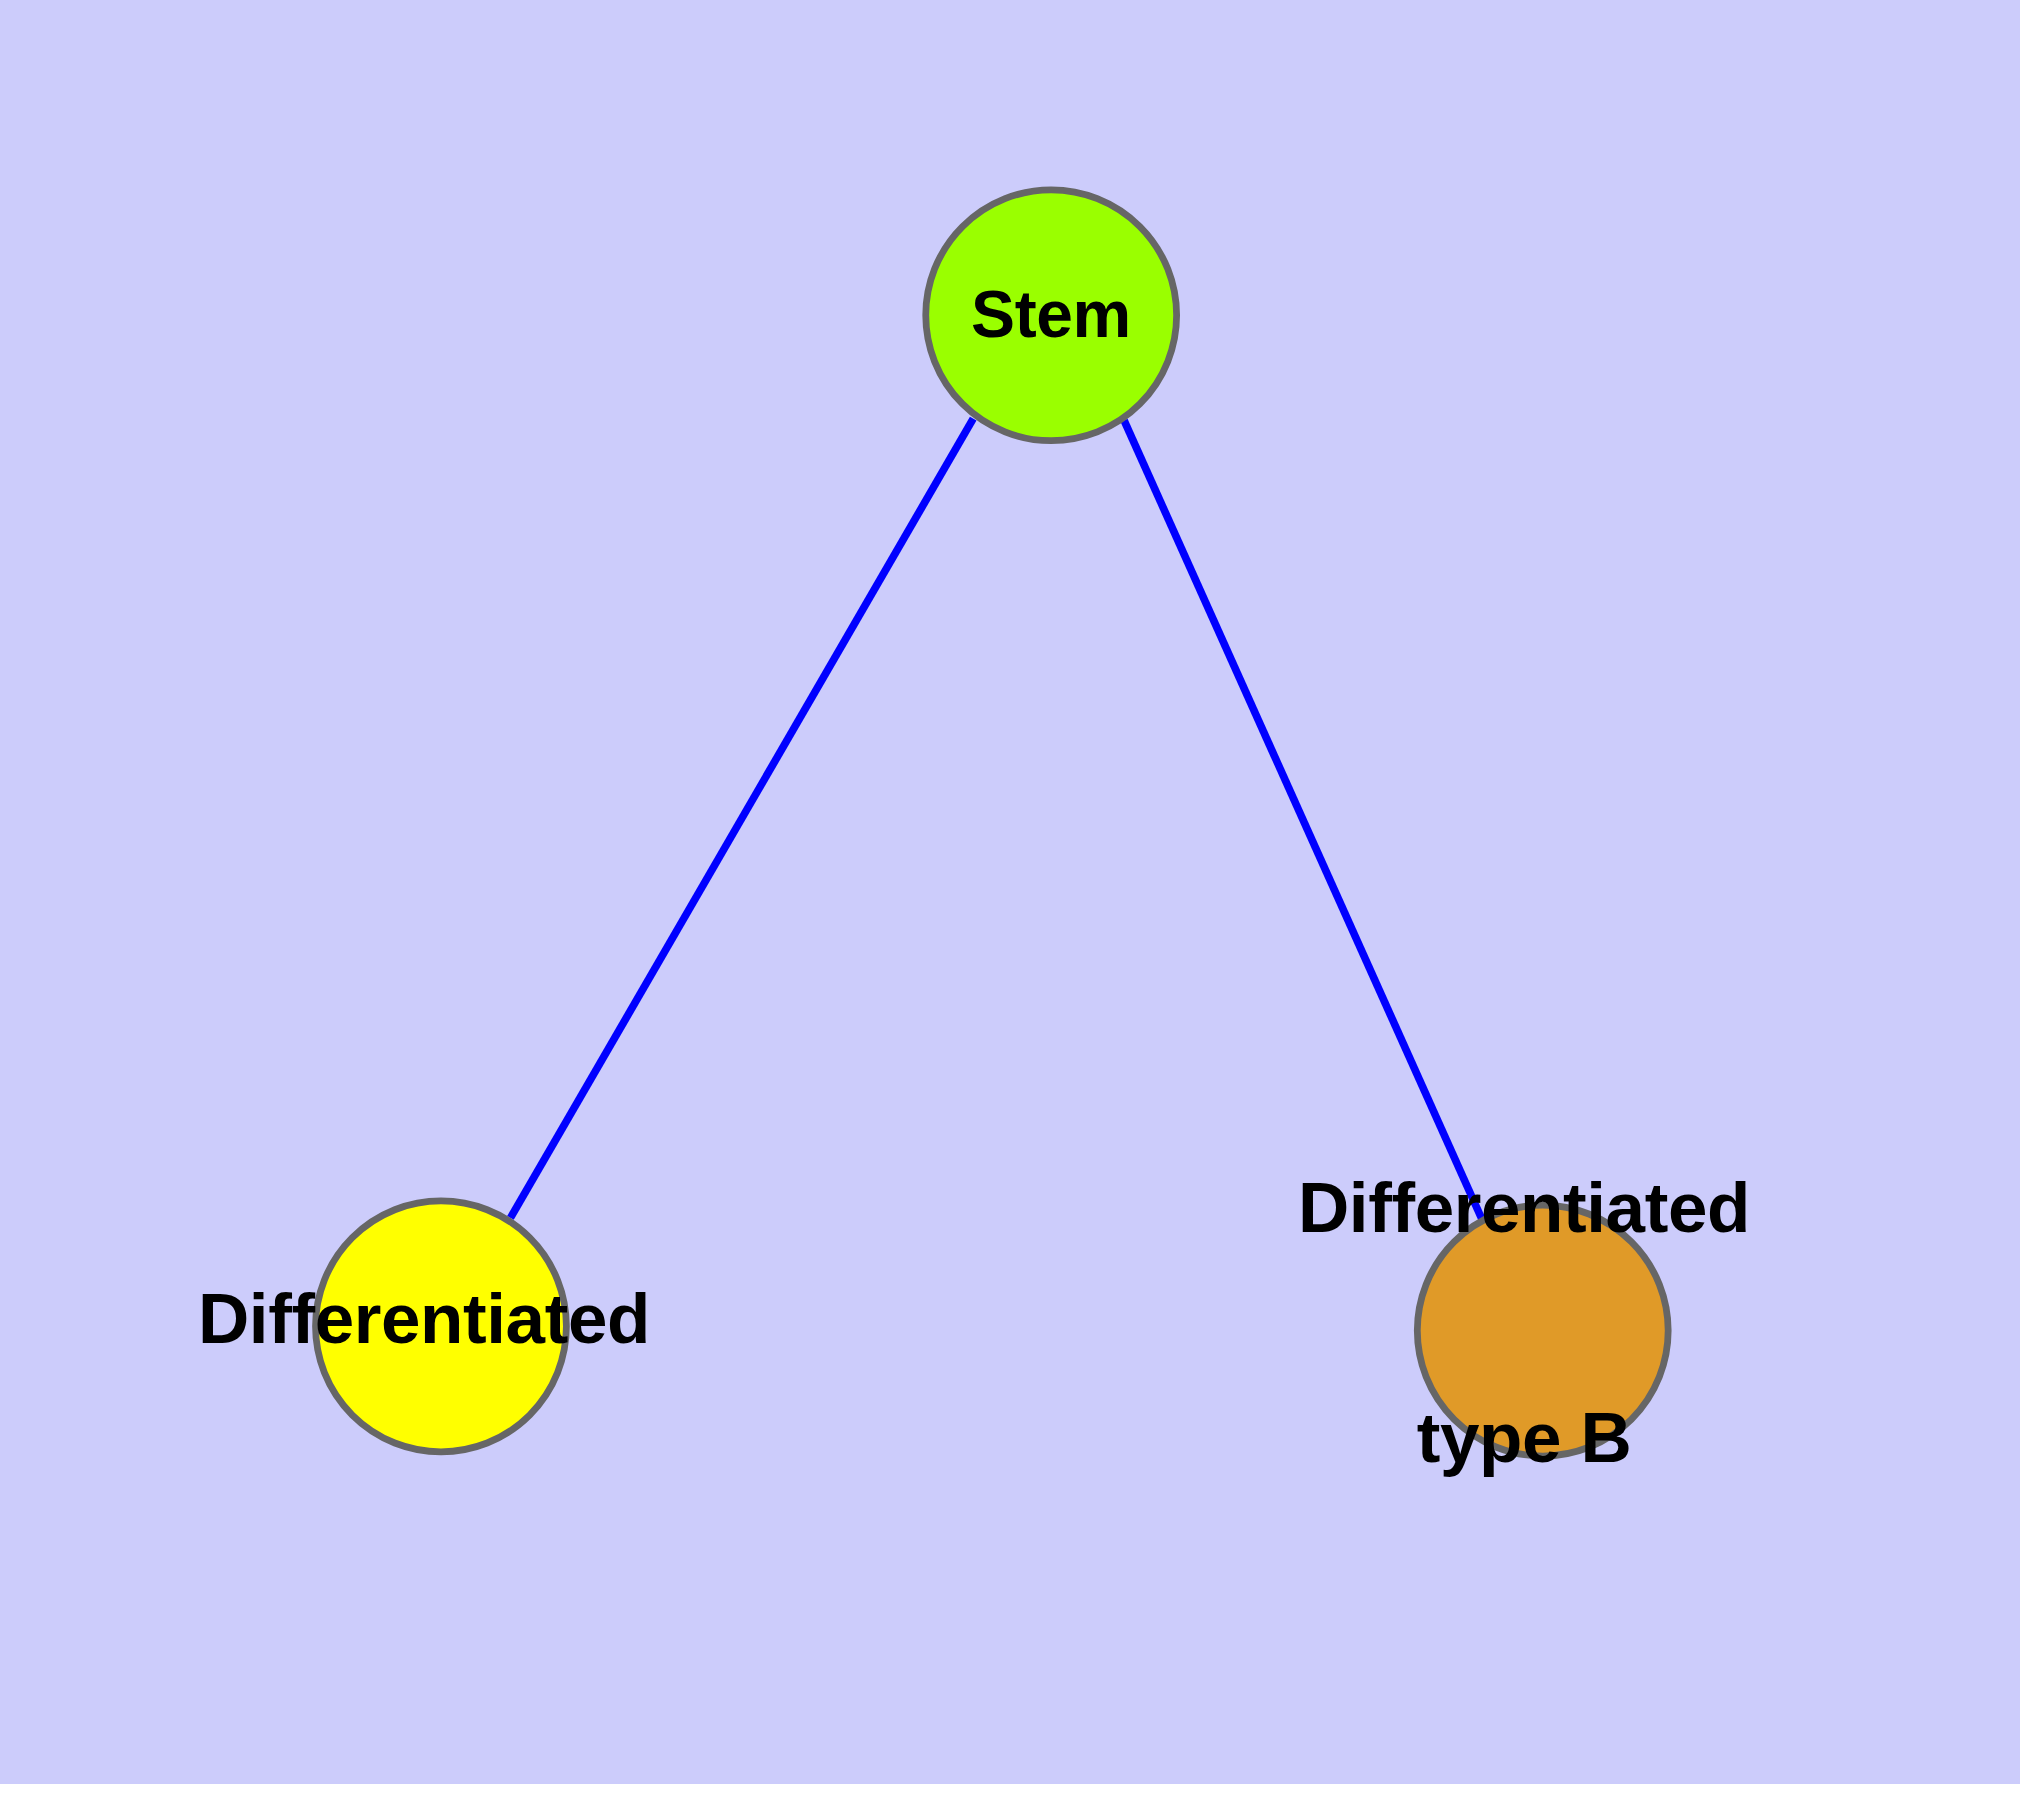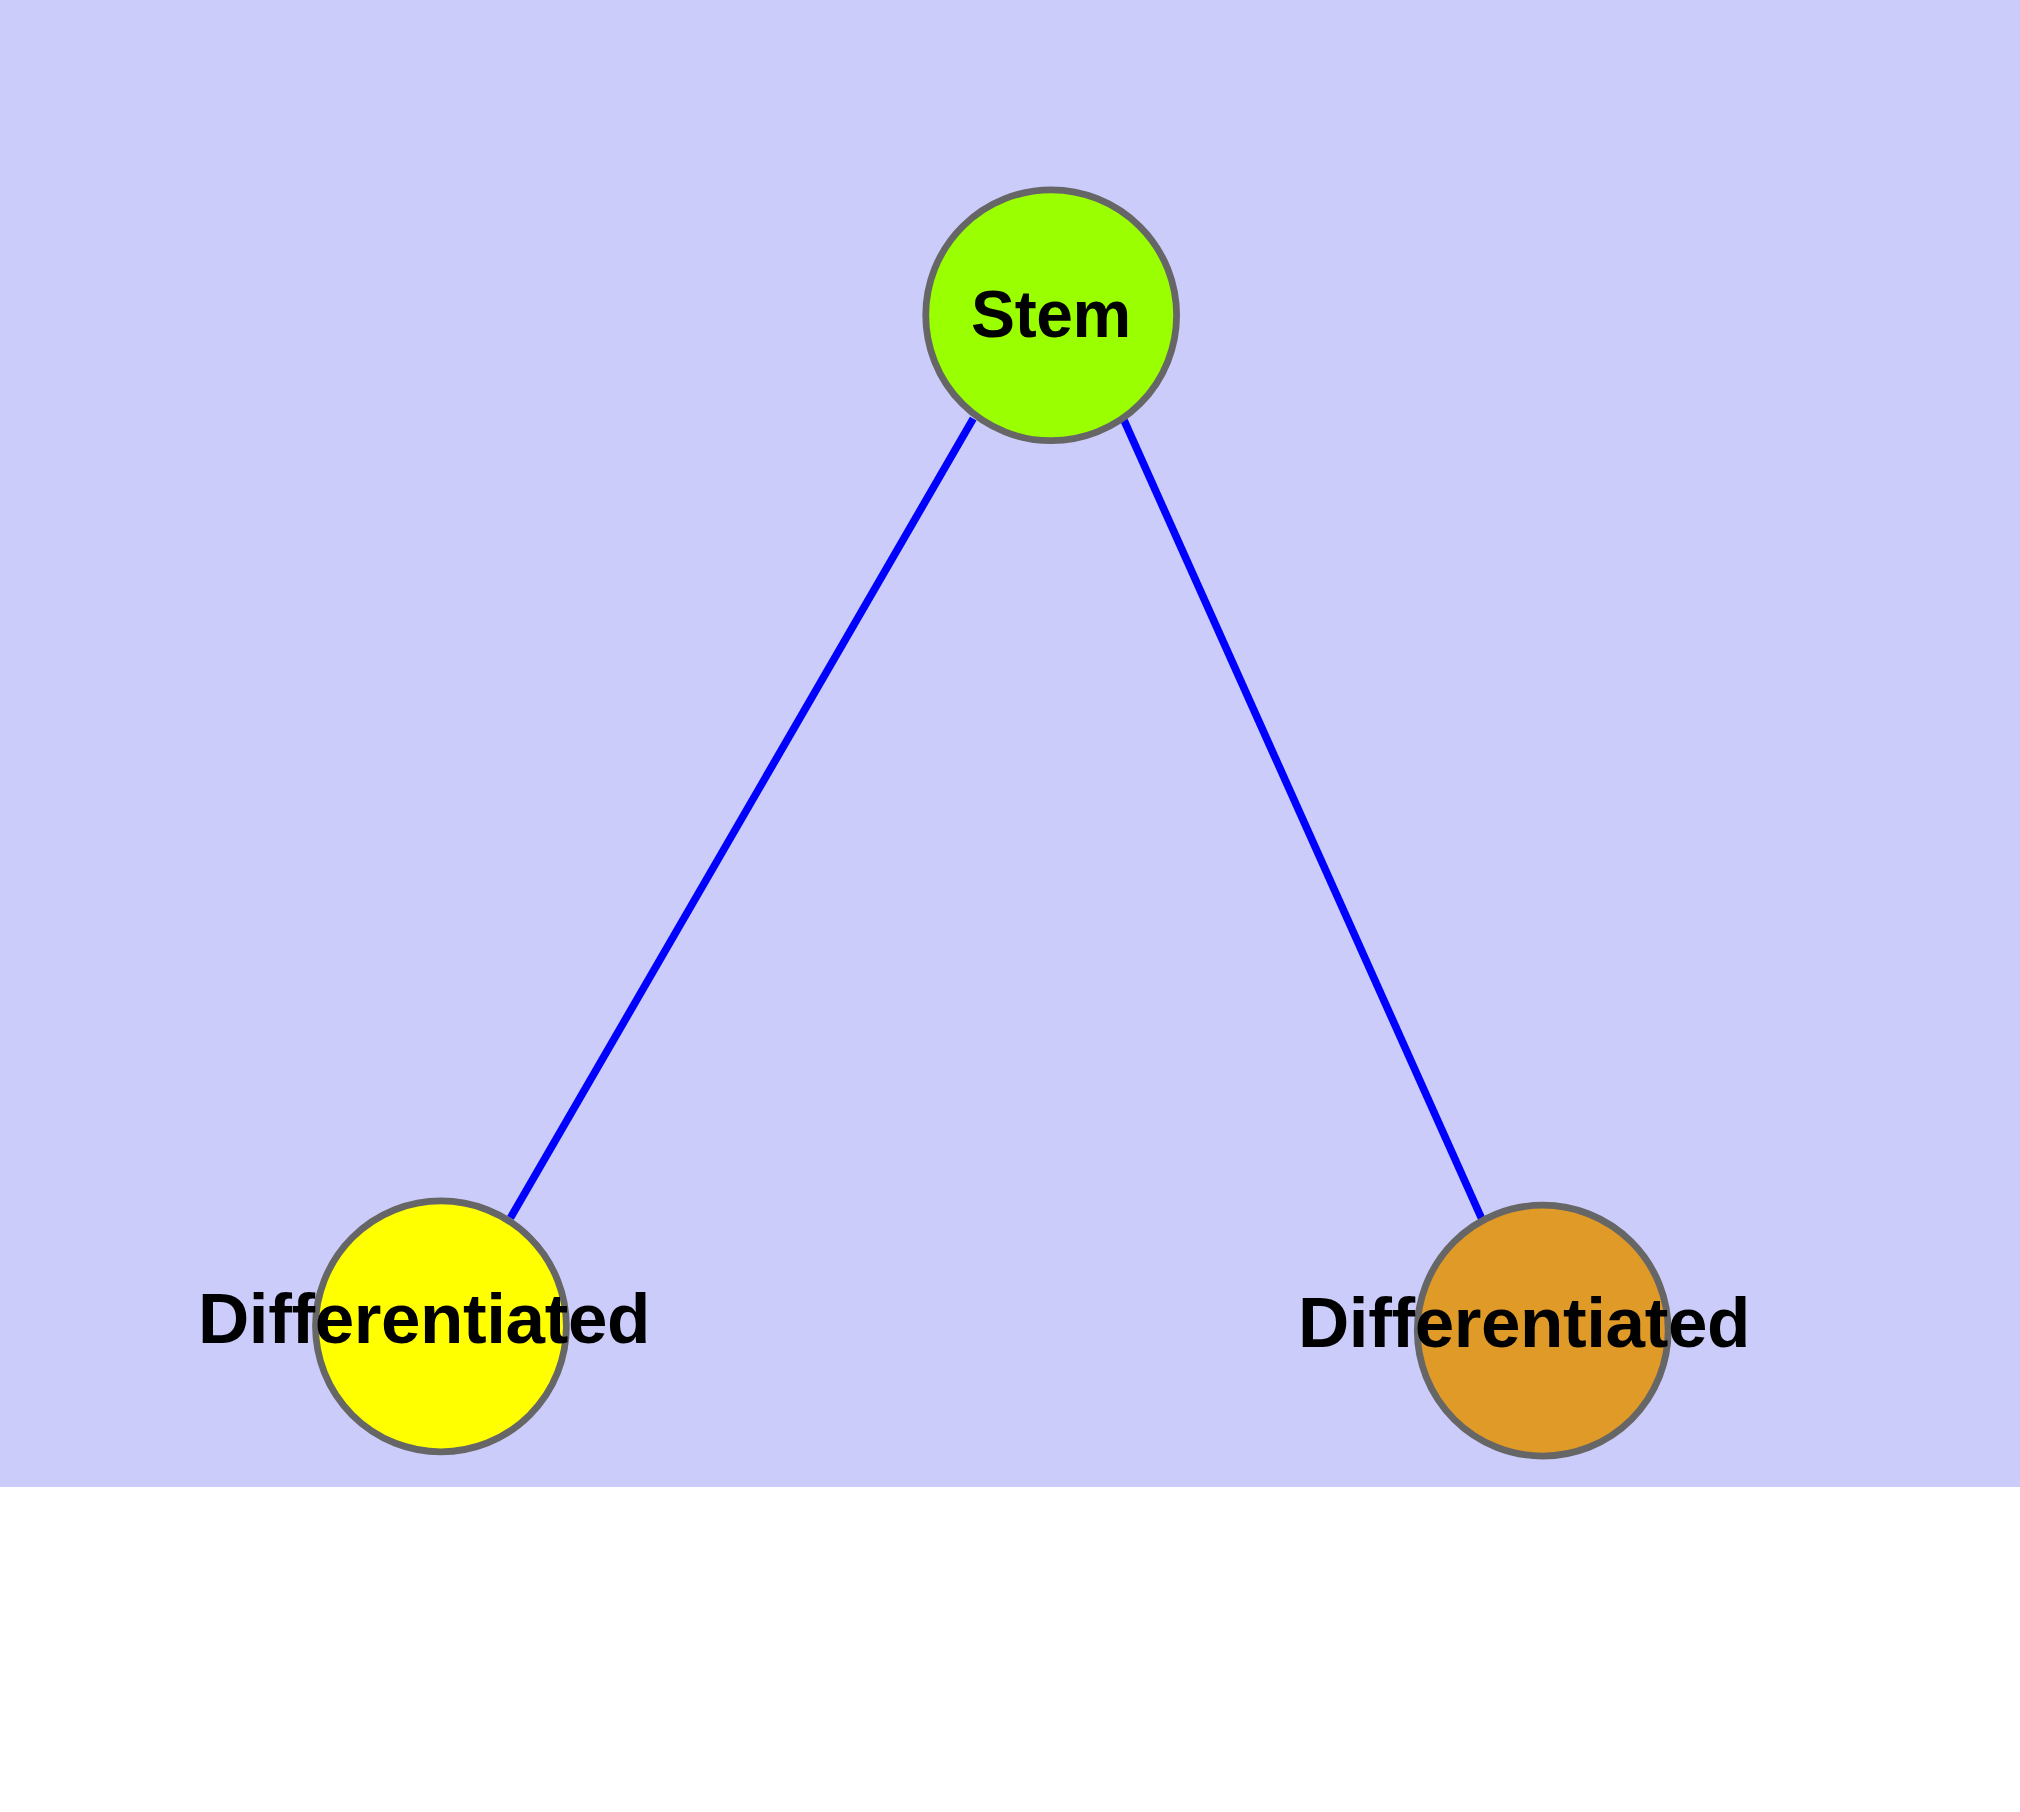--- a/index.html
+++ b/index.html
@@ -3,21 +3,21 @@
 <meta charset="utf-8">
 <style>
   html, body {
     margin: 0;
     padding: 0;
     background: #ffffff;
   }
   #canvas {
     position: relative;
     width: 2021px;
-    height: 1487px;
+    height: 1784px;
     overflow: hidden;
     font-family: "Liberation Sans", sans-serif;
   }
   #bg {
     position: absolute;
     left: 0; top: 0;
     width: 100%; height: 100%;
     background: #ccccfb;
   }
   svg.graph {
@@ -76,16 +76,17 @@
   </svg>
 
   <div class="node-label label-stem">Stem</div>
 
   <div class="node-label label-a">
     <div>Differentiated</div>
   </div>
 
   <div class="node-label label-b">
     <div>Differentiated</div>
+    <div>type B</div>
   </div>
 
 </div>
 
 
 </body></html>

